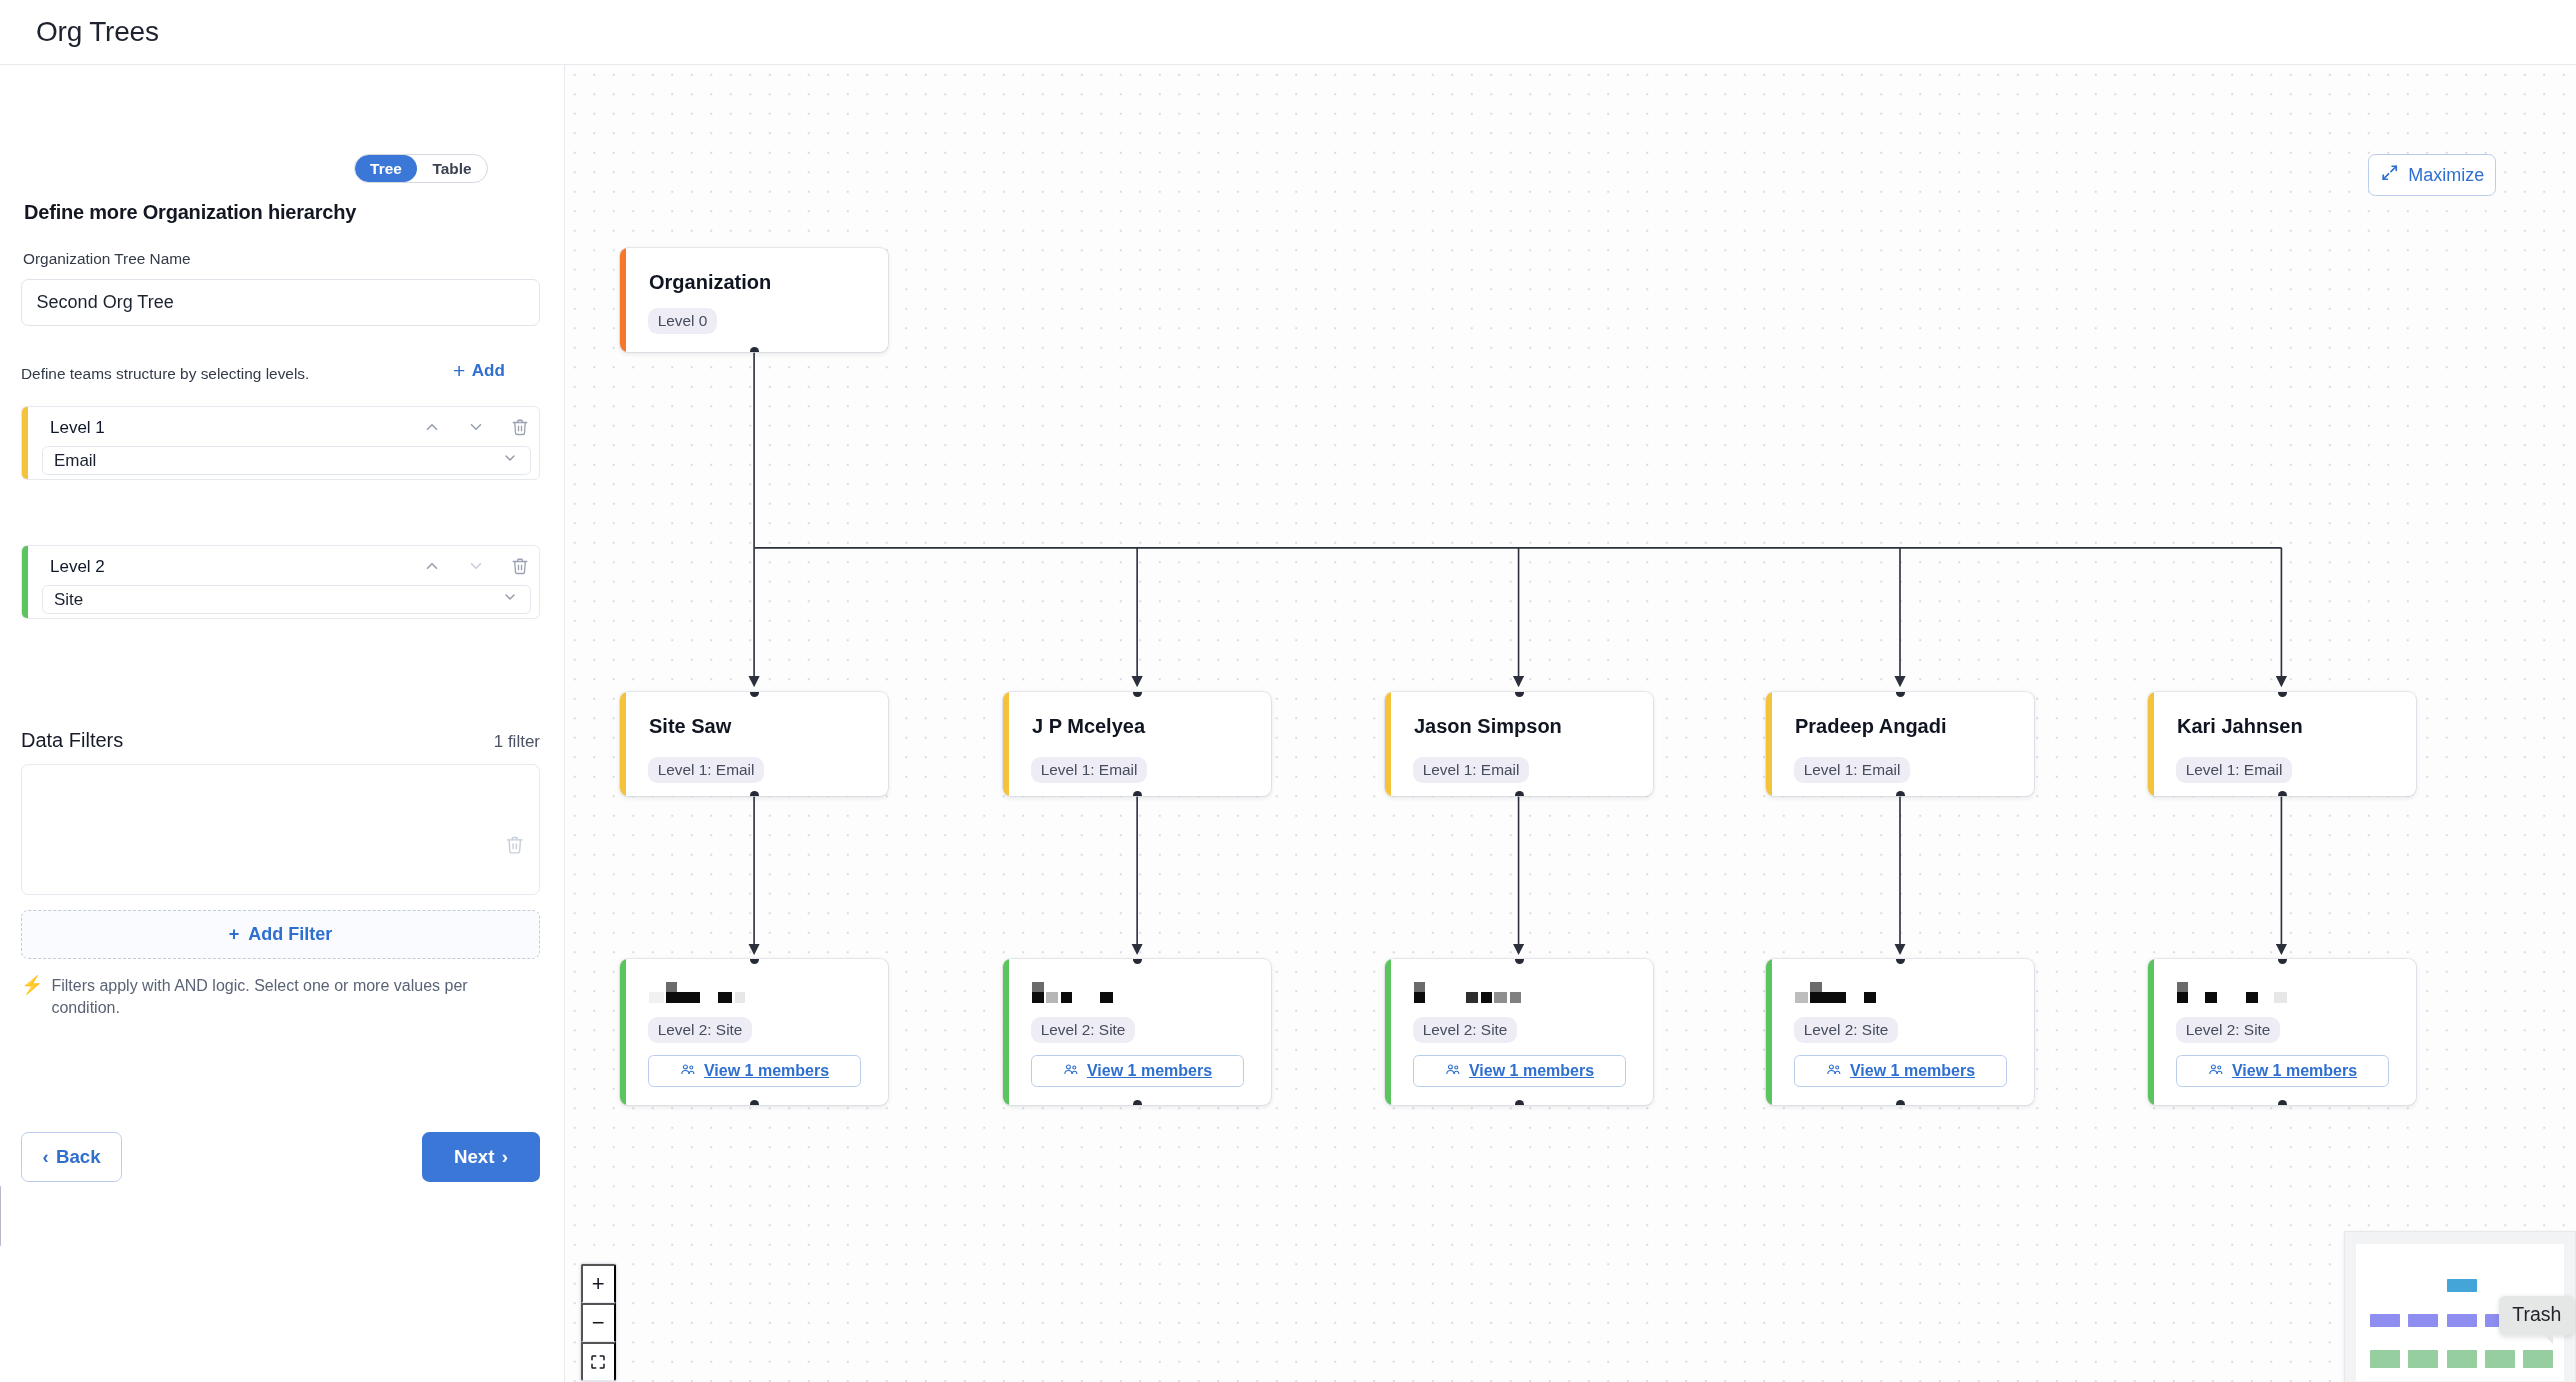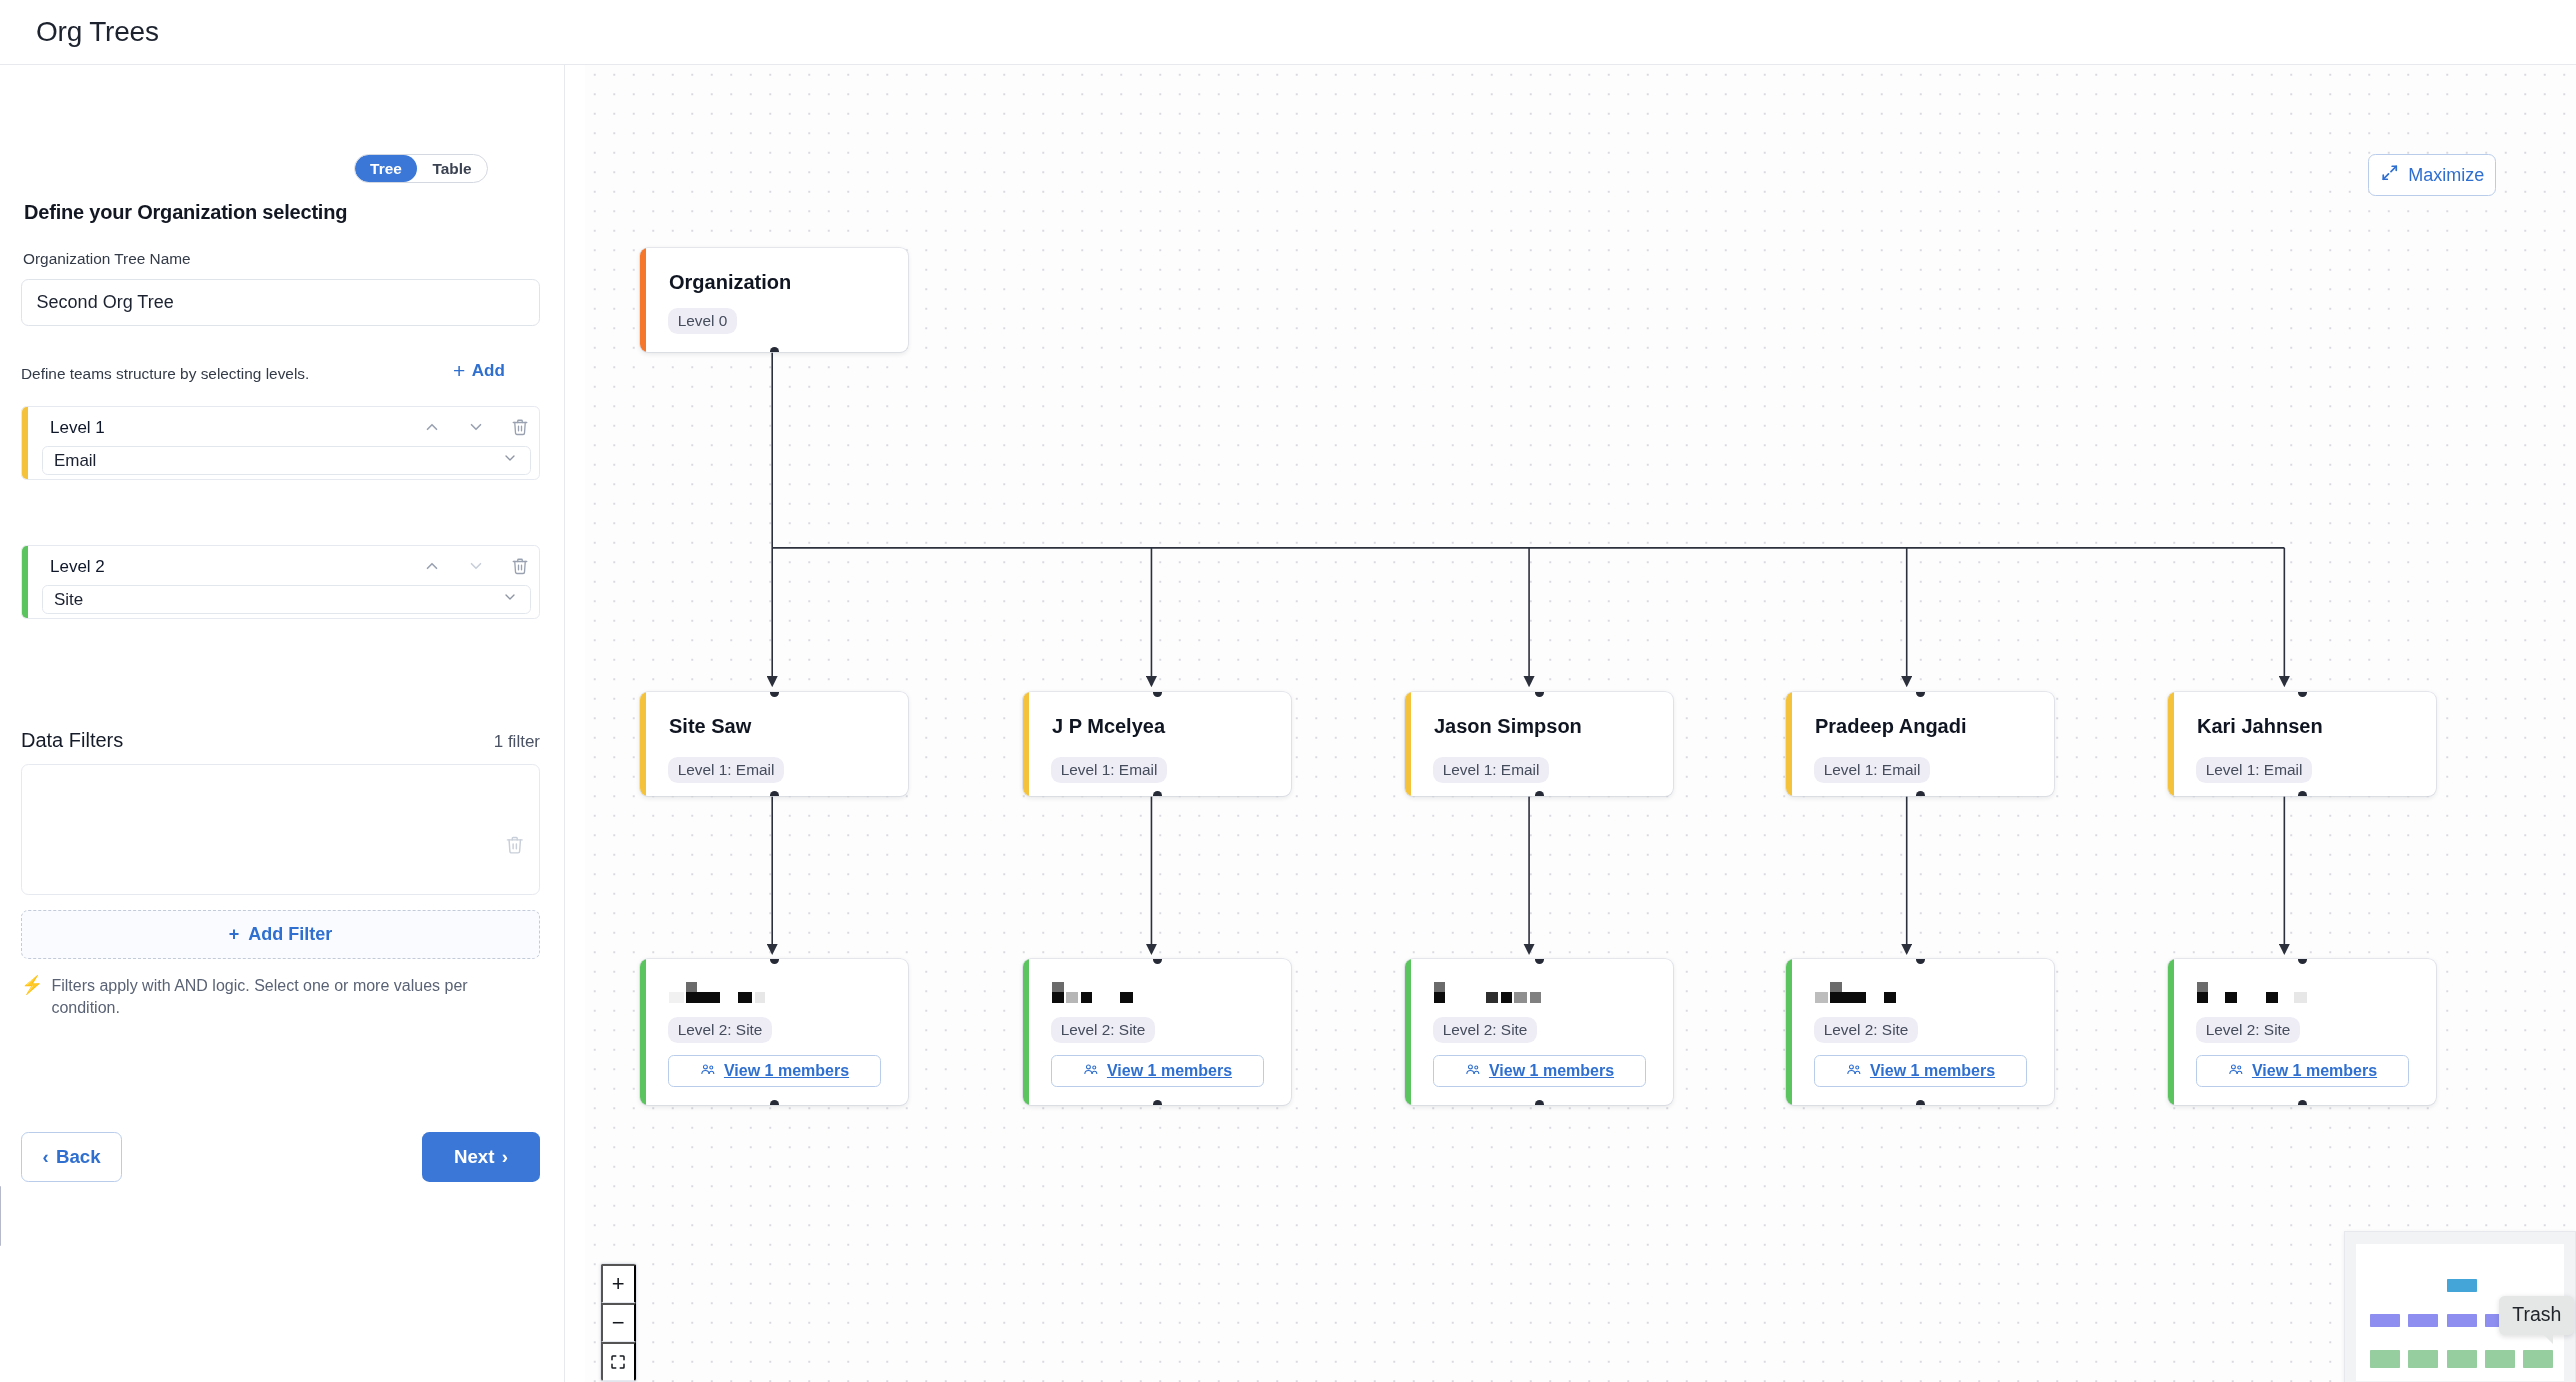--- a/index.html
+++ b/index.html
@@ -14,21 +14,21 @@
   #topbar {
     height: 65px; width: 100%;
     border-bottom: 0.8px solid #e7e9ee;
     display: flex; align-items: center;
     padding-left: 36px;
     background: #fff;
   }
   #page-title { font-size: 28px; font-weight: 400; color: #1c222e; letter-spacing: -0.2px; }
 
   
-  #shell { display: flex; height: 1317px; width: 100%; gap: 20px; }
+  #shell { display: flex; height: 1317px; width: 100%; }
 
   
   #sidebar {
     width: 565px; height: 100%;
     border-right: 0.8px solid #e7e9ee;
     background: #fff;
     position: relative;
     padding: 0 24px;
   }
   .view-toggle {
@@ -269,21 +269,21 @@
 
 <div id="shell">
 
   <div id="sidebar">
 
     <div class="view-toggle">
       <div class="seg active">Tree</div>
       <div class="seg">Table</div>
     </div>
 
-    <div id="hierarchy-heading">Define your Organization selecting</div>
+    <div id="hierarchy-heading">Define more Organization hierarchy</div>
 
     <div class="field-label" id="tree-name-label">Organization Tree Name</div>
     <input id="tree-name-input" value="Second Org Tree" placeholder="Organization Tree Name" style="">
 
     <div id="levels-hint">Define teams structure by selecting levels.</div>
     <button id="add-level-btn">
       <span class="plus">+</span>
       <span>Add</span>
     </button>
 

